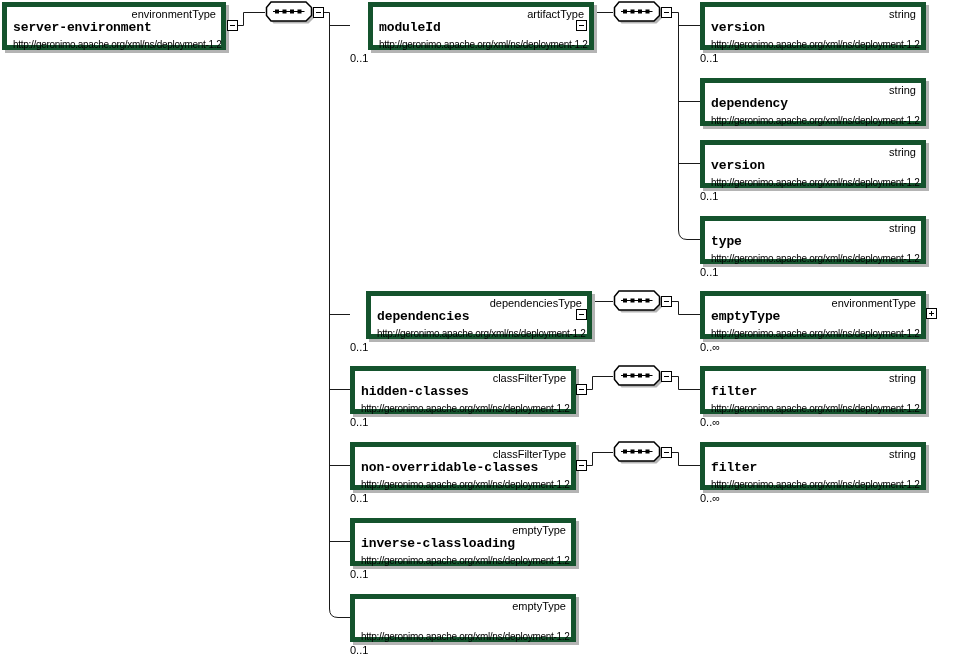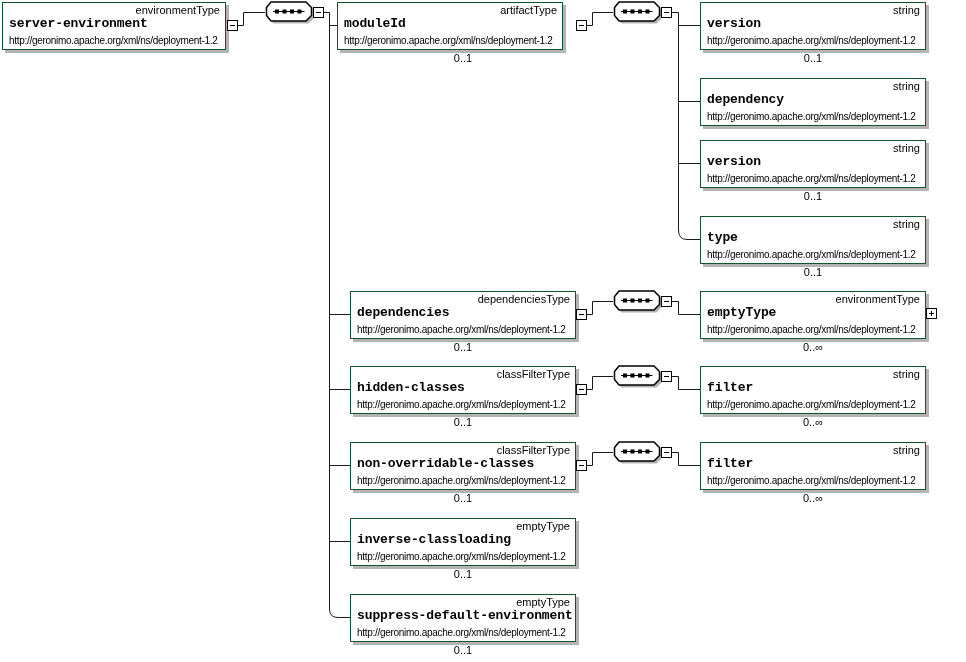--- a/index.html
+++ b/index.html
@@ -3,27 +3,27 @@
 <meta charset="utf-8">
 <style>
   html,body { margin:0; padding:0; background:#fff; }
   #stage {
     position:relative; width:966px; height:662px; background:#fff; overflow:hidden;
     font-family:"Liberation Sans", sans-serif; color:#000;
   }
   #wires { position:absolute; left:0; top:0; width:966px; height:662px; }
   .node {
     position:absolute; width:226px; height:48px; box-sizing:border-box;
-    background:#fff; border:1px solid #14532d;
+    background:#fff; border:5px solid #14532d;
     box-shadow:3px 3px 0 #b4b4b4;
   }
   .node .ntype { position:absolute; top:2px; right:5px; font-size:11px; line-height:11px; white-space:nowrap; }
   .node .nname { position:absolute; left:6px; top:13px; font-size:13px; font-weight:bold; line-height:15px; white-space:nowrap; letter-spacing:-0.1px;font-family:Liberation Mono, monospace; }
   .node .nurl  { position:absolute; left:6px; top:32px; font-size:10px; line-height:11px; white-space:nowrap; letter-spacing:-0.3px; }
-  .occ { position:absolute; width:226px; text-align:center; font-size:11px; line-height:11px; }
+  .occ { position:absolute; width:226px; text-align:left; font-size:11px; line-height:11px; }
   .toggle {
     position:absolute; width:11px; height:11px; box-sizing:border-box;
     background:#fff; border:1px solid #000; cursor:pointer;
   }
   .toggle .h { position:absolute; left:2px; top:4px; width:5px; height:1px; background:#000; }
   .toggle .v { position:absolute; left:4px; top:2px; width:1px; height:5px; background:#000; }
   .seq { position:absolute; width:50px; height:24px; cursor:pointer; }
 </style>
 </head>
 <body>
@@ -102,28 +102,28 @@
     <rect x="25" y="8.5" width="4" height="4" fill="#000" stroke="none"></rect>
     <rect x="32.5" y="8.5" width="4" height="4" fill="#000" stroke="none"></rect>
   </svg>
 
   <div class="node" style="left:2px;top:2px;width:224px">
     <span class="ntype">environmentType</span>
     <span class="nname">server-environment</span>
     <span class="nurl">http://geronimo.apache.org/xml/ns/deployment-1.2</span>
   </div>
 
-  <div class="node" style="left:337px;top:2px">
+  <div class="node" style="left:368px;top:2px">
     <span class="ntype">artifactType</span>
     <span class="nname">moduleId</span>
     <span class="nurl">http://geronimo.apache.org/xml/ns/deployment-1.2</span>
   </div>
   <div class="occ" style="left:350px;top:53px">0..1</div>
 
-  <div class="node" style="left:350px;top:291px">
+  <div class="node" style="left:366px;top:291px">
     <span class="ntype">dependenciesType</span>
     <span class="nname">dependencies</span>
     <span class="nurl">http://geronimo.apache.org/xml/ns/deployment-1.2</span>
   </div>
   <div class="occ" style="left:350px;top:342px">0..1</div>
 
   <div class="node" style="left:350px;top:366px">
     <span class="ntype">classFilterType</span>
     <span class="nname">hidden-classes</span>
     <span class="nurl">http://geronimo.apache.org/xml/ns/deployment-1.2</span>
@@ -139,21 +139,20 @@
 
   <div class="node" style="left:350px;top:518px">
     <span class="ntype">emptyType</span>
     <span class="nname">inverse-classloading</span>
     <span class="nurl">http://geronimo.apache.org/xml/ns/deployment-1.2</span>
   </div>
   <div class="occ" style="left:350px;top:569px">0..1</div>
 
   <div class="node" style="left:350px;top:594px">
     <span class="ntype">emptyType</span>
-    <span class="nname">suppress-default-environment</span>
     <span class="nurl">http://geronimo.apache.org/xml/ns/deployment-1.2</span>
   </div>
   <div class="occ" style="left:350px;top:645px">0..1</div>
 
   <div class="node" style="left:700px;top:2px">
     <span class="ntype">string</span>
     <span class="nname">version</span>
     <span class="nurl">http://geronimo.apache.org/xml/ns/deployment-1.2</span>
   </div>
   <div class="occ" style="left:700px;top:53px">0..1</div>

